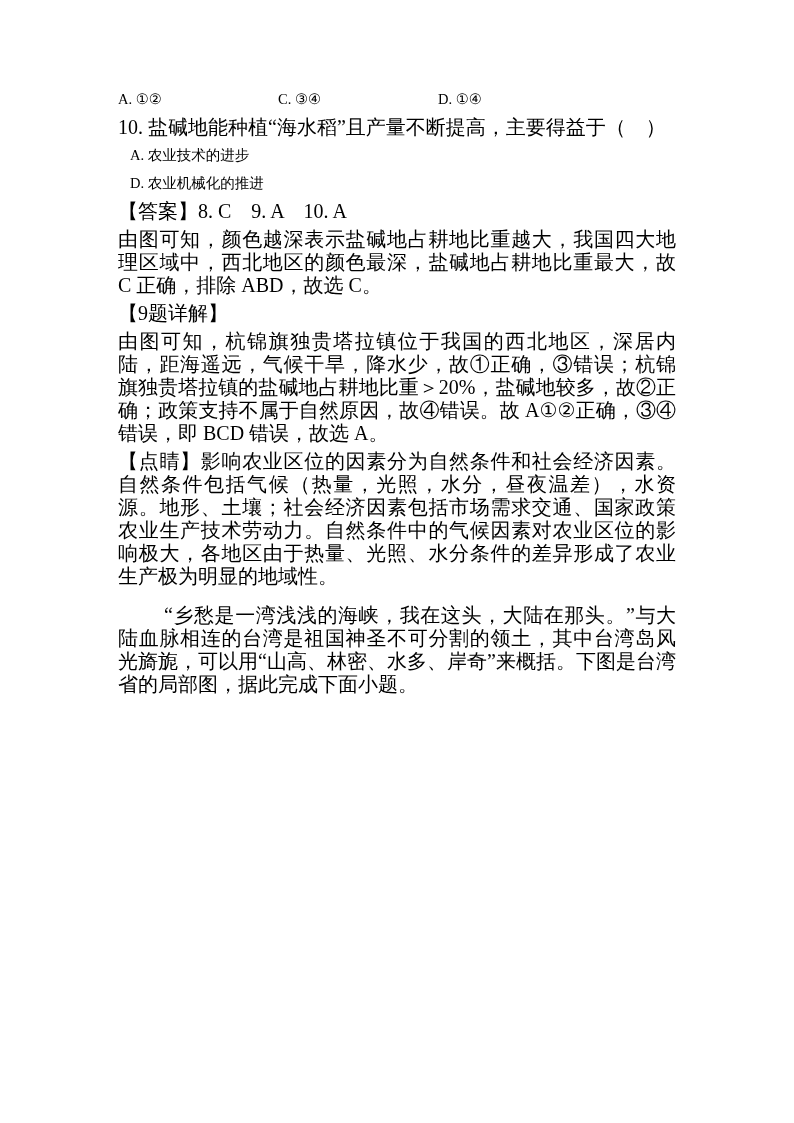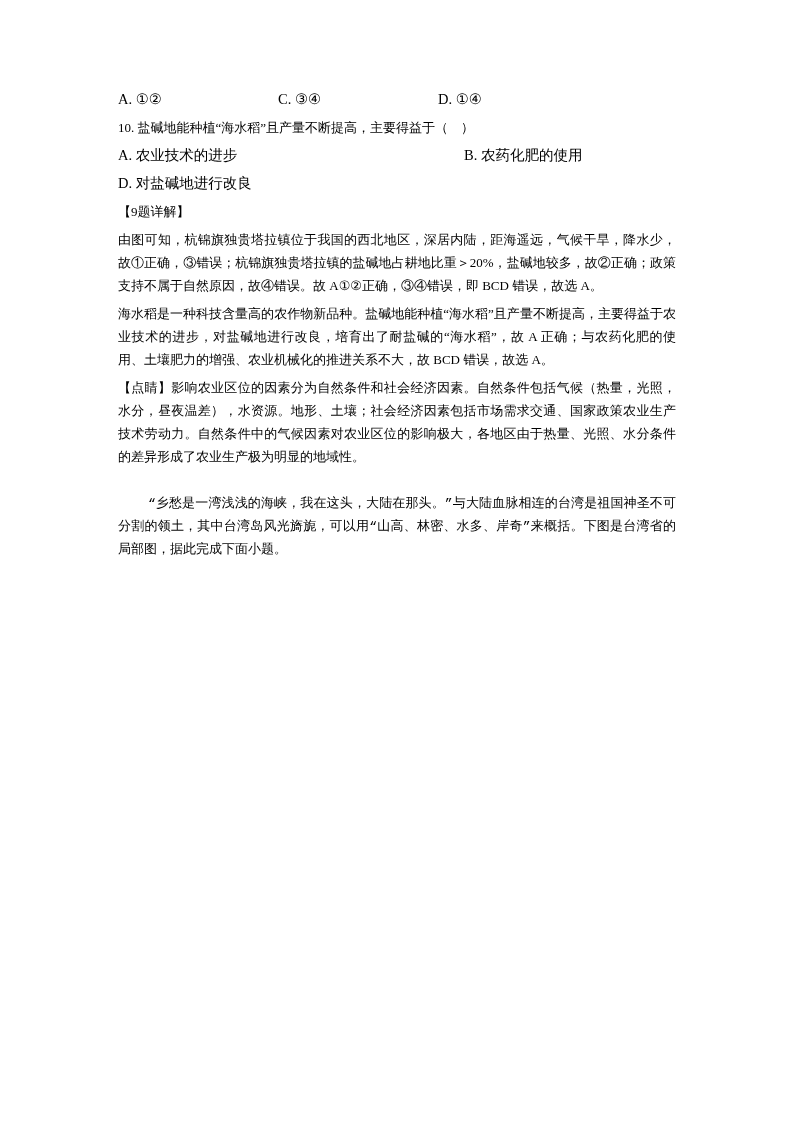--- a/index.html
+++ b/index.html
@@ -16,81 +16,79 @@
     font-family: "Liberation Serif", "DejaVu Serif", serif;
     color: #000000;
   }
   .content {
     position: absolute;
     top: 88px;
     left: 118px;
     width: 558px;
   }
   .line, .para {
-    font-size: 13px;
+    font-size: 20px;
     line-height: 23px;
     margin: 0 0 5px 0;
     white-space: pre-wrap;
   }
   .para {
     text-align: justify;
   }
   .opts4 {
     display: grid;
     grid-template-columns: 160px 160px 162px 1fr;
     font-size: 14.5px;
     line-height: 23px;
     margin: 0 0 5px 0;
   }
   .opts2 {
     display: grid;
     grid-template-columns: 322px 1fr;
     font-size: 14.5px;
     line-height: 23px;
-    margin: 0 0 5px 0;
-    gap: 24px;
+    margin: 0 0 5px 12px;
   }
   .opts4 span, .opts2 span {
     white-space: pre-wrap;
   }
   .indent-first {
     text-indent: 2.3em;
-    margin-top: 24px;
-    font-family: Liberation Mono, monospace;
+    margin-top: 16px;
   }
 </style>
 </head>
 <body>
 
 <div class="page">
   <div class="content">
 
     <div class="opts4">
       <span>A. ①②</span>
       <span>C. ③④</span>
       <span>D. ①④</span>
     </div>
 
     <div class="line">10. 盐碱地能种植“海水稻”且产量不断提高，主要得益于（    ）</div>
 
     <div class="opts2">
       <span>A. 农业技术的进步</span>
-      <span>B. 农药化肥的使用</span>
     </div>
 
     <div class="opts2">
-      <span>D. 对盐碱地进行改良</span>
+      <span>D. 农业机械化的推进</span>
     </div>
 
+    <div class="line">【答案】8. C    9. A    10. A</div>
 
 
+    <div class="para">由图可知，颜色越深表示盐碱地占耕地比重越大，我国四大地理区域中，西北地区的颜色最深，盐碱地占耕地比重最大，故 C 正确，排除 ABD，故选 C。</div>
 
     <div class="line">【9题详解】</div>
     <div class="para">由图可知，杭锦旗独贵塔拉镇位于我国的西北地区，深居内陆，距海遥远，气候干旱，降水少，故①正确，③错误；杭锦旗独贵塔拉镇的盐碱地占耕地比重＞20%，盐碱地较多，故②正确；政策支持不属于自然原因，故④错误。故 A①②正确，③④错误，即 BCD 错误，故选 A。</div>
 
-    <div class="para">海水稻是一种科技含量高的农作物新品种。盐碱地能种植“海水稻”且产量不断提高，主要得益于农业技术的进步，对盐碱地进行改良，培育出了耐盐碱的“海水稻”，故 A 正确；与农药化肥的使用、土壤肥力的增强、农业机械化的推进关系不大，故 BCD 错误，故选 A。</div>
 
     <div class="para">【点睛】影响农业区位的因素分为自然条件和社会经济因素。自然条件包括气候（热量，光照，水分，昼夜温差），水资源。地形、土壤；社会经济因素包括市场需求交通、国家政策农业生产技术劳动力。自然条件中的气候因素对农业区位的影响极大，各地区由于热量、光照、水分条件的差异形成了农业生产极为明显的地域性。</div>
 
     <div class="para indent-first">“乡愁是一湾浅浅的海峡，我在这头，大陆在那头。”与大陆血脉相连的台湾是祖国神圣不可分割的领土，其中台湾岛风光旖旎，可以用“山高、林密、水多、岸奇”来概括。下图是台湾省的局部图，据此完成下面小题。</div>
 
   </div>
 </div>
 
 </body></html>

